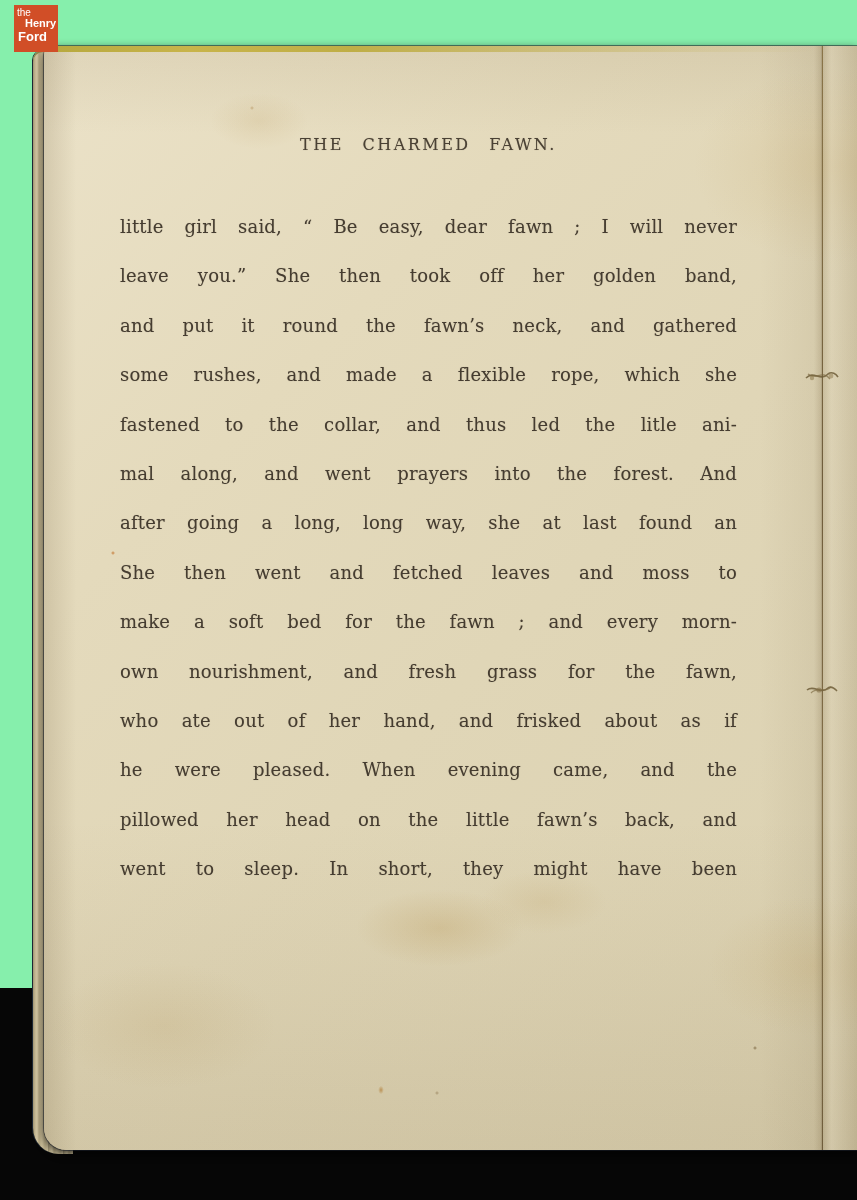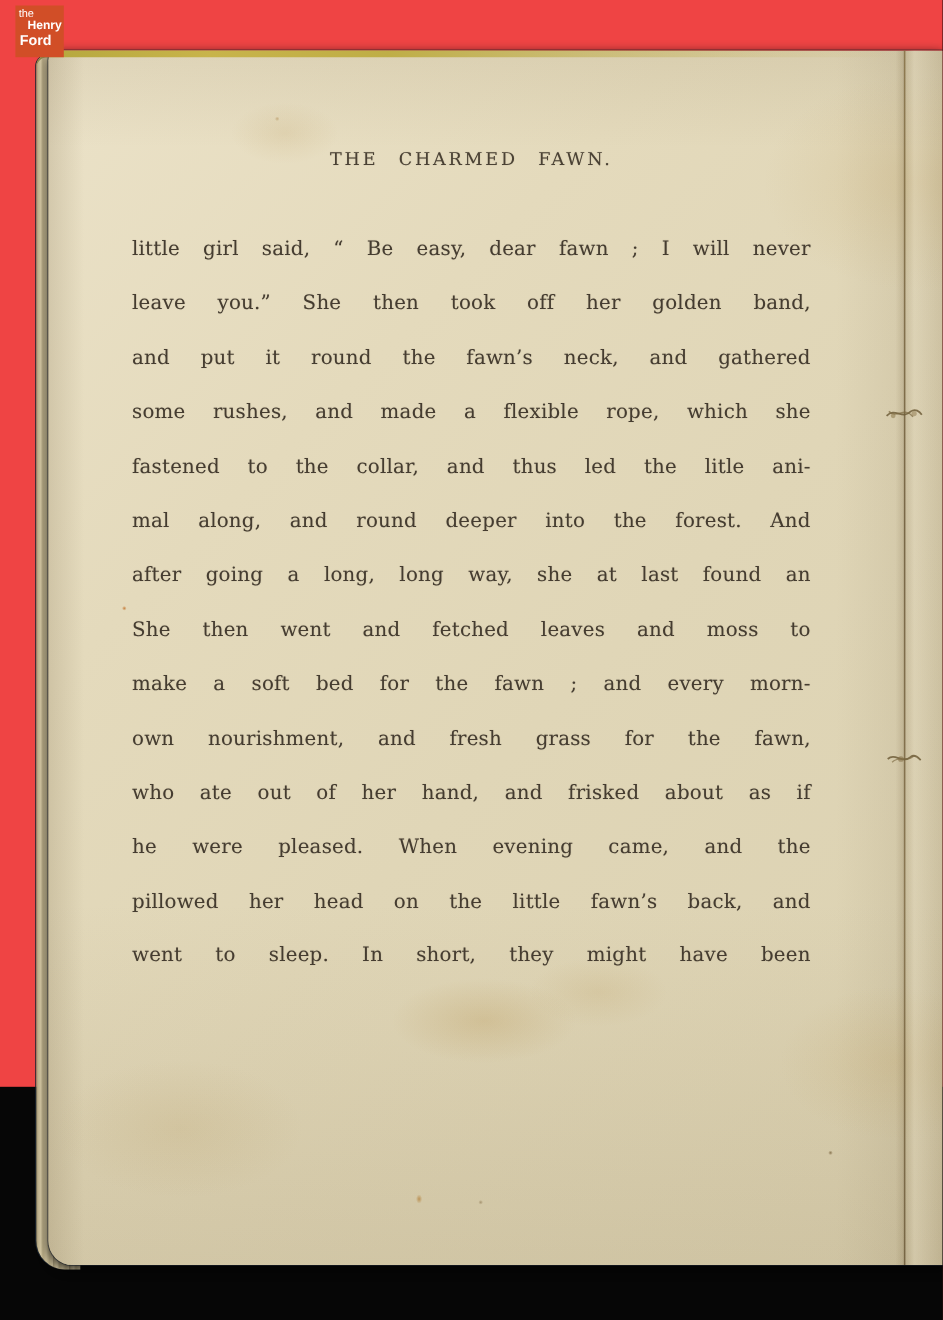--- a/index.html
+++ b/index.html
@@ -8,21 +8,21 @@
     background: #060606;
     width: 857px;
     height: 1200px;
     overflow: hidden;
     font-family: "DejaVu Serif", serif;
   }
   .scene {
     position: relative;
     width: 857px;
     height: 988px;
-    background: #ef4444;
+    background: #86efac;
   }
 
   
   .hf-logo {
     position: absolute;
     left: 14px; top: 5px;
     width: 44px; height: 47px;
     background: #d14e27;
     z-index: 30;
   }
@@ -164,21 +164,21 @@
     </svg>
 
     <h1 class="page-header">THE CHARMED FAWN.</h1>
 
     <div class="text-block">
       <p>little girl said, “ Be easy, dear fawn ; I will never</p>
       <p>leave you.”  She then took off her golden band,</p>
       <p>and put it round the fawn’s neck, and gathered</p>
       <p>some rushes, and made a flexible rope, which she</p>
       <p>fastened to the collar, and thus led the litle ani-</p>
-      <p>mal along, and round deeper into the forest.  And</p>
+      <p>mal along, and went prayers into the forest.  And</p>
       <p>after going a long, long way, she at last found an</p>
       <p>She then went and fetched leaves and moss to</p>
       <p>make a soft bed for the fawn ;  and every morn-</p>
       <p>own nourishment, and fresh grass for the fawn,</p>
       <p>who ate out of her hand, and frisked about as if</p>
       <p>he were pleased.  When evening came, and the</p>
       <p>pillowed her head on the little fawn’s back, and</p>
       <p>went to sleep.  In short, they might have been</p>
     </div>
   </div>

